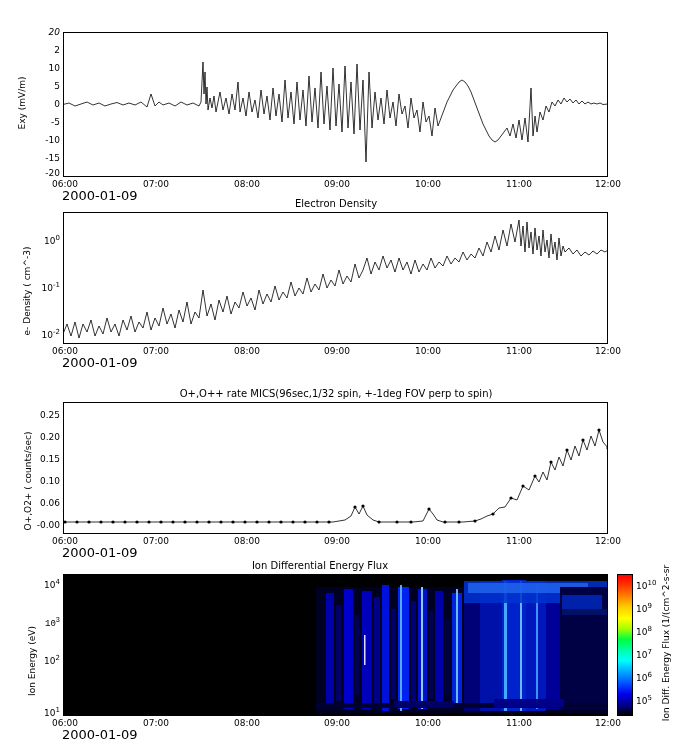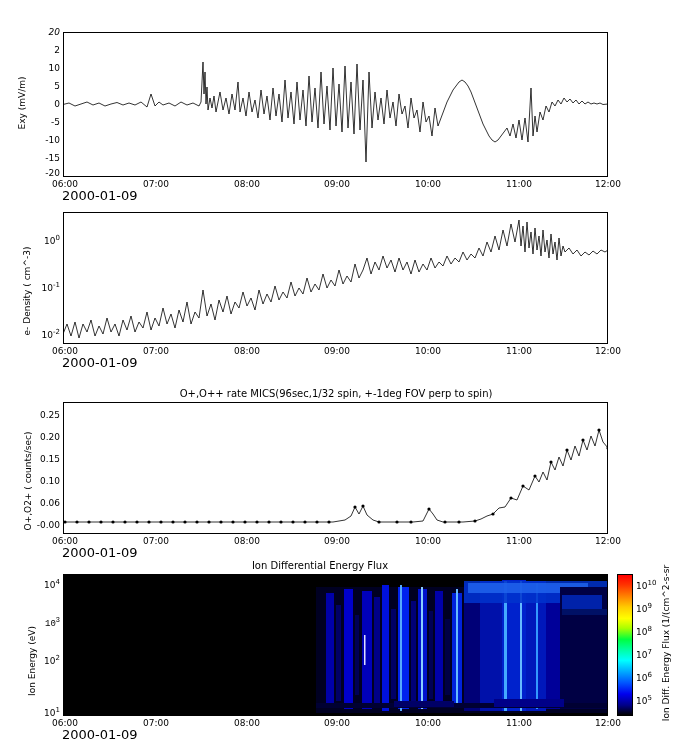--- a/index.html
+++ b/index.html
@@ -56,20 +56,21 @@
                  L258,40 L261,92 L264,54 L267,98 L270,36 L273,94 L276,52 L279,100 L282,34 L285,96 L288,50 L291,102 L294,32 L297,98 L300,48 L303,130 L306,40 L309,96 L312,60 L315,88 L318,66 L321,92 L324,58
                  L327,86 L330,70 L333,94 L336,62 L339,82 L342,74 L345,96 L348,66 L351,86 L354,78 L357,100 L360,70 L363,90 L366,84 L369,104 L372,76 L375,94 L378,86 L381,78 L384,70 L387,64 L390,58 L393,54
                  L396,50 L399,48 L402,50 L405,54 L408,60 L411,68 L414,76 L417,84 L420,92 L423,98 L426,104 L429,108 L432,110 L435,108 L438,104 L441,100 L444,96 L447,104 L450,92 L453,106 L456,88 L459,108
                  L462,86 L465,110 L468,56 L470,104 L472,84 L474,100 L477,80 L480,88 L483,74 L486,80 L489,70 L492,74 L495,68 L498,72 L501,66 L504,70 L507,67 L510,71 L513,68 L516,72 L519,69 L522,72
                  L525,70 L528,72 L531,71 L534,72 L537,71 L540,72.5 L545,72"></path>
       </g>
     </svg>
   </div>
 
   <div class="panel" style="left:0;top:190px;width:687px;height:190px;">
+    <div class="plot-title" style="left:60px;top:8px;width:552px;">Electron Density</div>
     <div class="ylabel" style="left:-28px;top:96px;width:110px;text-align:center;transform:rotate(-90deg);">e- Density ( cm^-3)</div>
 
     <div class="plotbox" style="left:63px;top:22px;width:545px;height:132px;"></div>
 
     <div class="tick-label" style="left:26px;top:44px;width:34px;text-align:right;">10<span class="sup">0</span></div>
     <div class="tick-label" style="left:26px;top:91px;width:34px;text-align:right;">10<span class="sup">-1</span></div>
     <div class="tick-label" style="left:26px;top:138px;width:34px;text-align:right;">10<span class="sup">-2</span></div>
 
     <div class="xtick-label" style="left:48px;top:156px;width:34px;text-align:center;">06:00</div>
     <div class="xtick-label" style="left:139px;top:156px;width:34px;text-align:center;">07:00</div>

